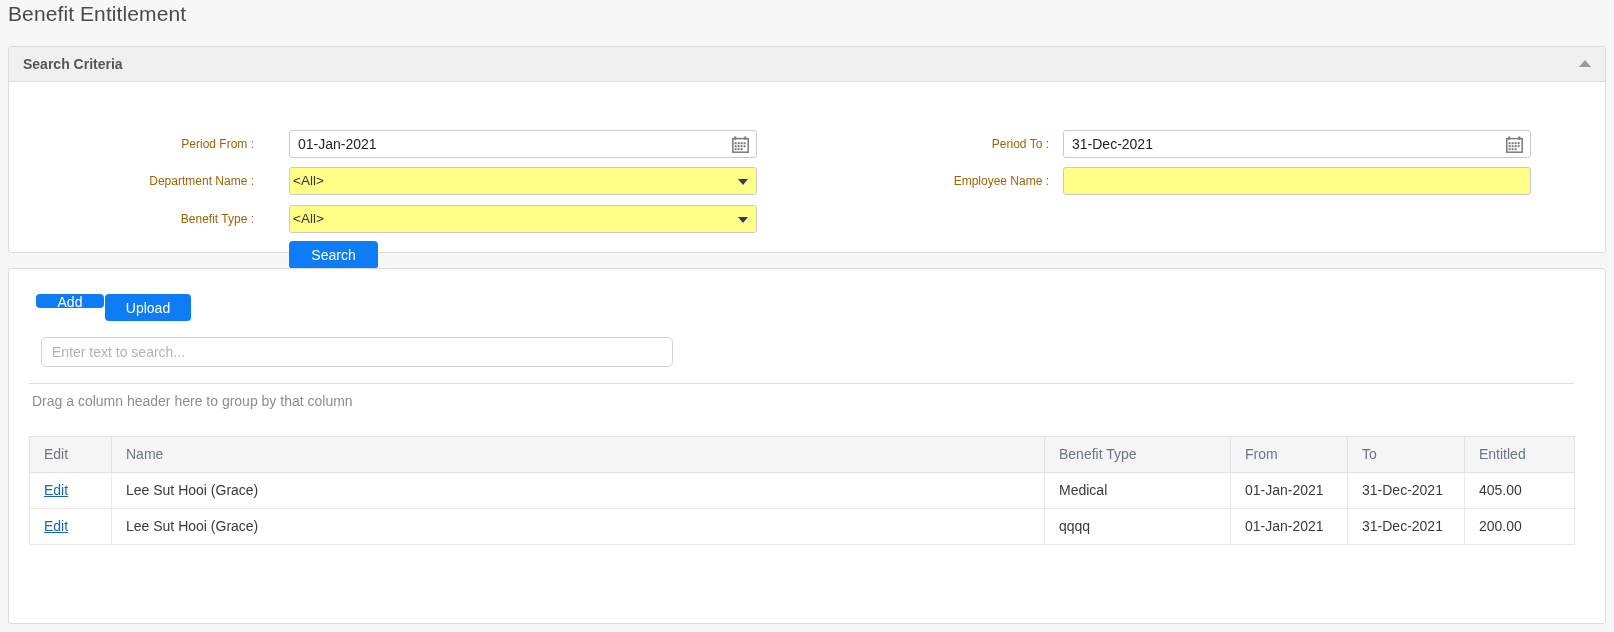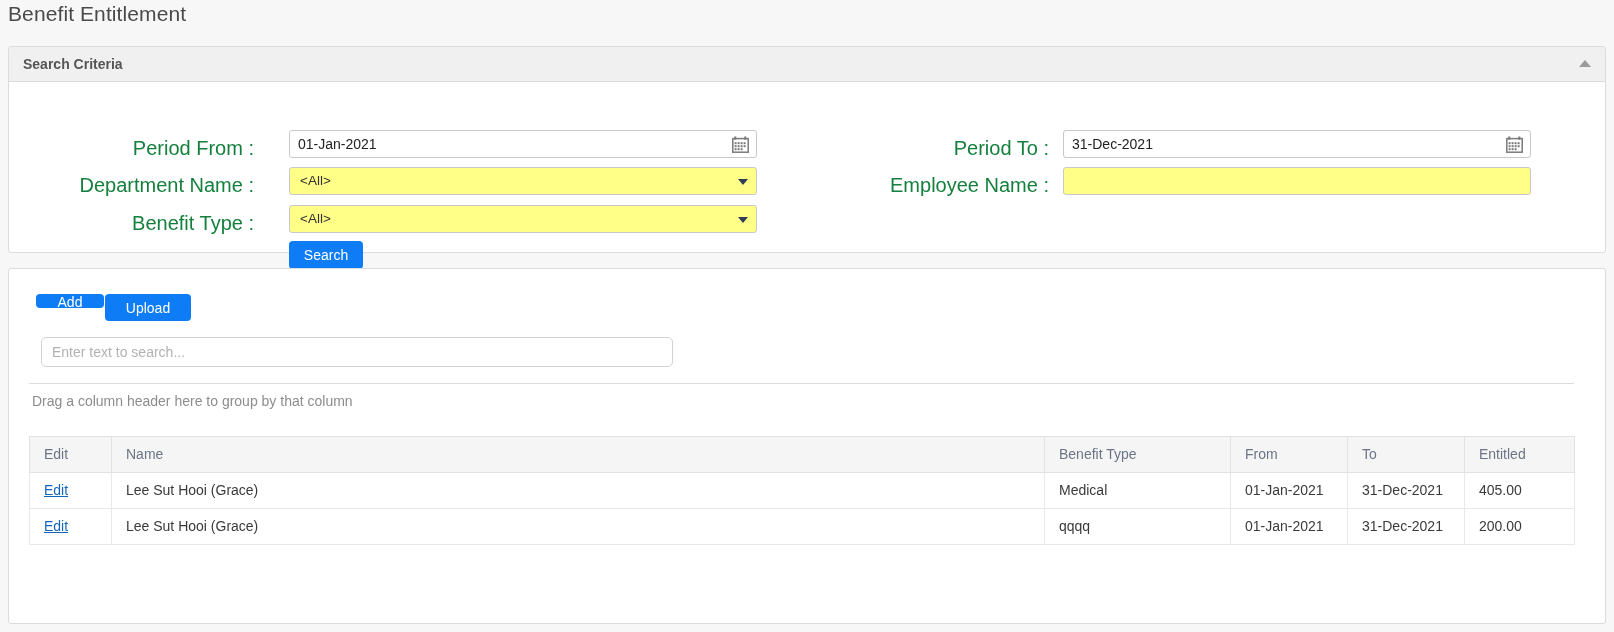--- a/index.html
+++ b/index.html
@@ -48,22 +48,22 @@
     width: 0; height: 0;
     border-left: 6px solid transparent;
     border-right: 6px solid transparent;
     border-bottom: 7px solid #9a9a9a;
   }
   .panel-body { position: relative; height: 170px; }
 
   
   .field-label {
     position: absolute;
-    font-size: 20px;
-    color: #15803d;
+    font-size: 12px;
+    color: #a16207;
     text-align: right;
     white-space: nowrap;
   }
   .txt-input {
     position: absolute;
     height: 28px;
     background: #fff;
     border: 1px solid #c9c9c9;
     border-radius: 3px;
     font-family: "Liberation Sans", sans-serif;
@@ -85,21 +85,21 @@
     outline: none;
   }
   .yellow-select {
     position: absolute;
     height: 28px;
     background: #ffff88;
     border: 1px solid #c9c9c9;
     border-radius: 3px;
     font-size: 13.5px;
     color: #333;
-    padding: 0 22px 0 10px;
+    padding: 0 22px 0 3px;
     line-height: 26px;
     cursor: pointer;
   }
   .yellow-select .sel-caret {
     position: absolute; right: 8px; top: 11px;
     width: 0; height: 0;
     border-left: 5px solid transparent;
     border-right: 5px solid transparent;
     border-top: 6px solid #2f3d55;
   }
@@ -268,21 +268,21 @@
 
       <div class="field-label" style="left:800px; top:92px; width:240px;">Employee Name :</div>
       <input class="yellow-input" style="left: 1054px; top: 85px; width: 468px;" placeholder="">
 
       <div class="field-label" style="left:70px; top:130px; width:175px;">Benefit Type :</div>
       <div class="yellow-select" style="left:280px; top:123px; width:468px;">
         <span>&lt;All&gt;</span>
         <span class="sel-caret"></span>
       </div>
 
-      <button class="btn-blue" style="left:280px; top:159px; width:74px; height:28px;">Search</button>
+      <button class="btn-blue" style="left:280px; top:159px; width:89px; height:28px;">Search</button>
     </div>
   </div>
 
   <div class="panel" id="results-panel">
 
     <button class="btn-blue" id="btn-add">Add</button>
     <button class="btn-blue" id="btn-upload">Upload</button>
 
     <input class="search-box" placeholder="Enter text to search..." style="">
 

